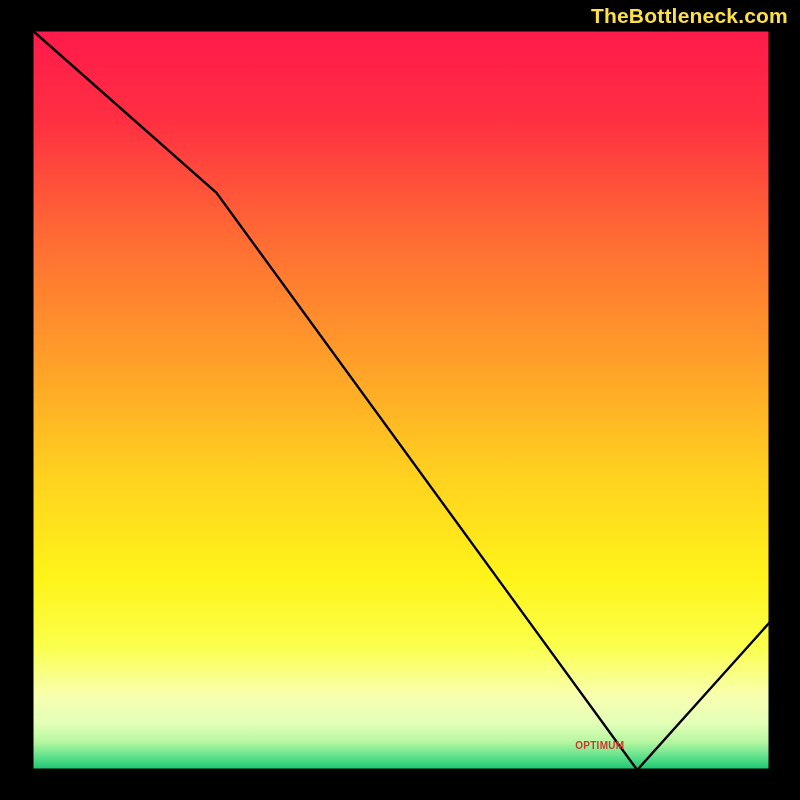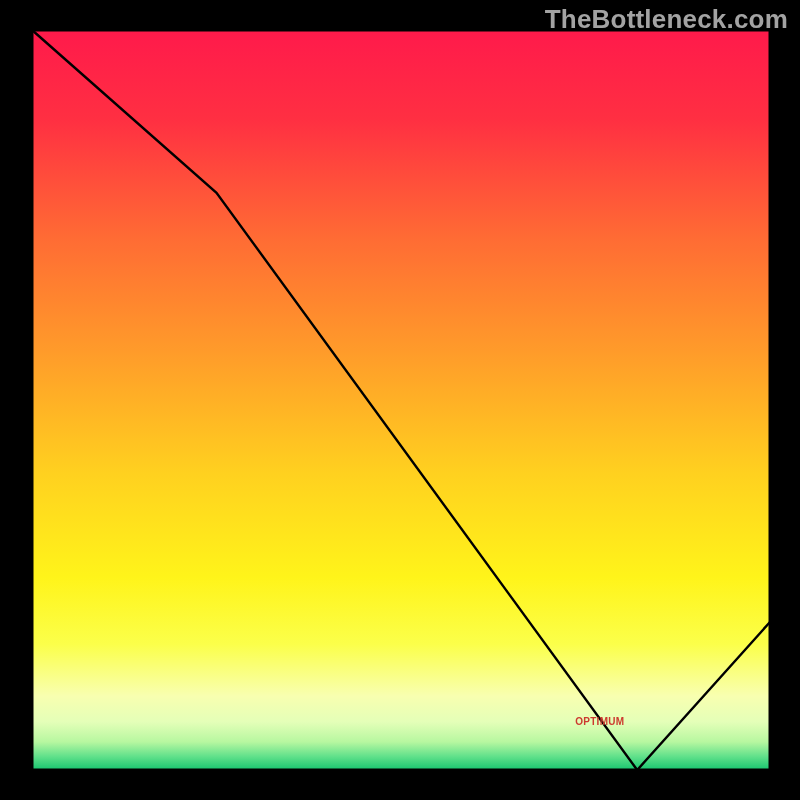--- a/index.html
+++ b/index.html
@@ -13,22 +13,22 @@
   }
   .wrap {
     position: relative;
     width: 800px;
     height: 800px;
   }
   .attribution {
     position: absolute;
     top: 4px;
     right: 12px;
-    color: #a3a3a3;
-    font-size: 26px;
+    color: #fde047;
+    font-size: 21px;
     font-weight: 600;
     letter-spacing: 0.2px;
   }
   svg {
     position: absolute;
     left: 0;
     top: 0;
   }
   .optimum-label {
     position: absolute;
@@ -64,14 +64,14 @@
         </linearGradient>
     </defs>
 
     <rect id="plot-bg" fill="url(#bg-grad)" x="32" y="30" width="738" height="740"></rect>
 
     <path id="series-line" fill="none" stroke-width="2.4" d="M32.0 30.0 L216.5 192.8 L637.2 770.0 L770.0 622.0" stroke="#000000"></path>
 
     <rect id="plot-frame" fill="none" stroke-width="3" x="32" y="30" width="738" height="740" stroke="#000000"></rect>
   </svg>
 
-  <div id="optimum-label" class="optimum-label" style="left: 575.16px; top: 716px;">OPTIMUM</div>
+  <div id="optimum-label" class="optimum-label" style="left: 575.16px; top: 740px;">OPTIMUM</div>
 </div>
 
 </body></html>

